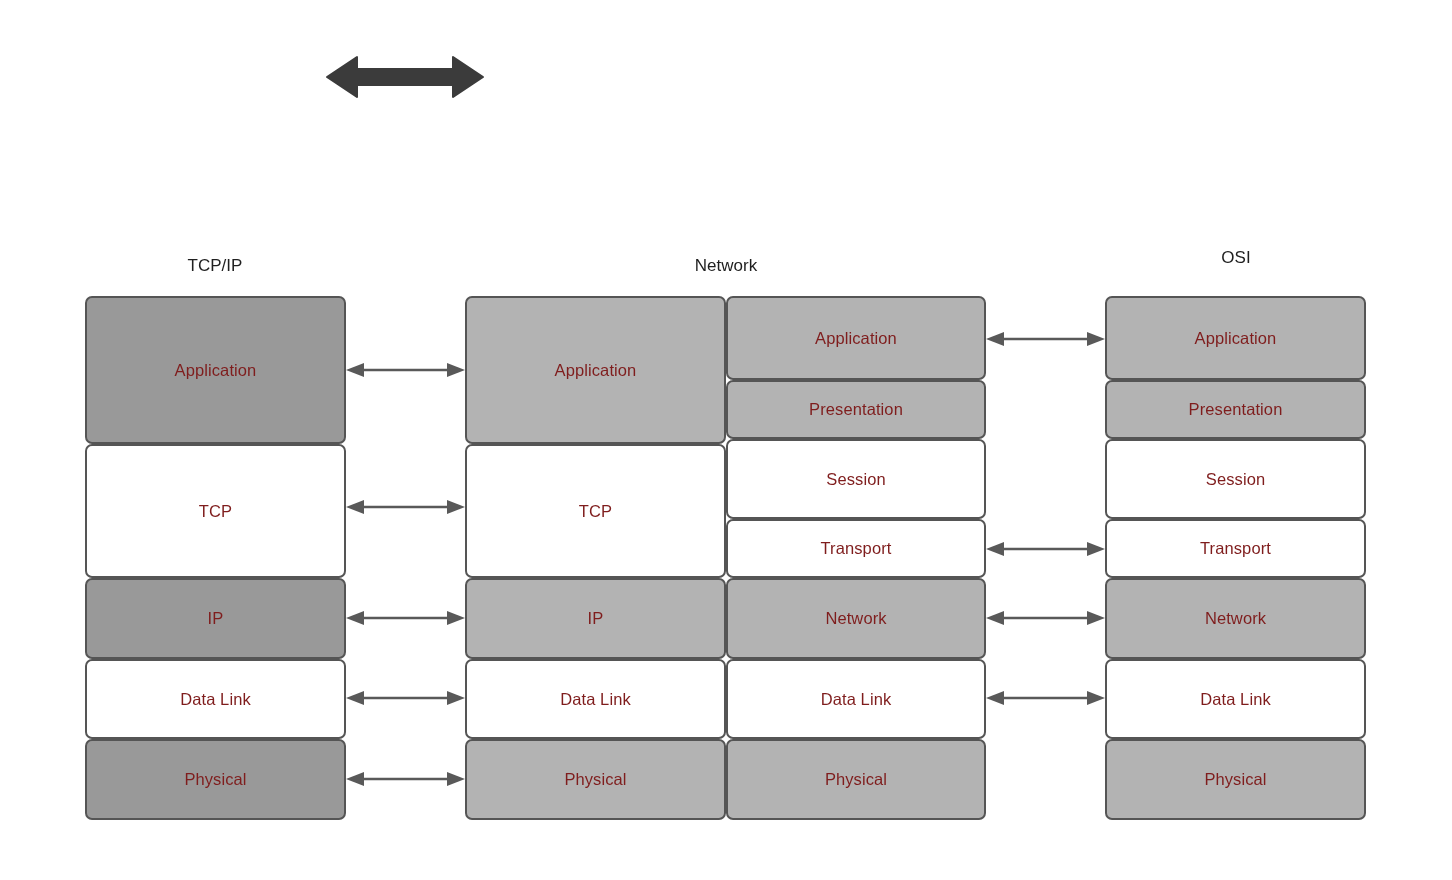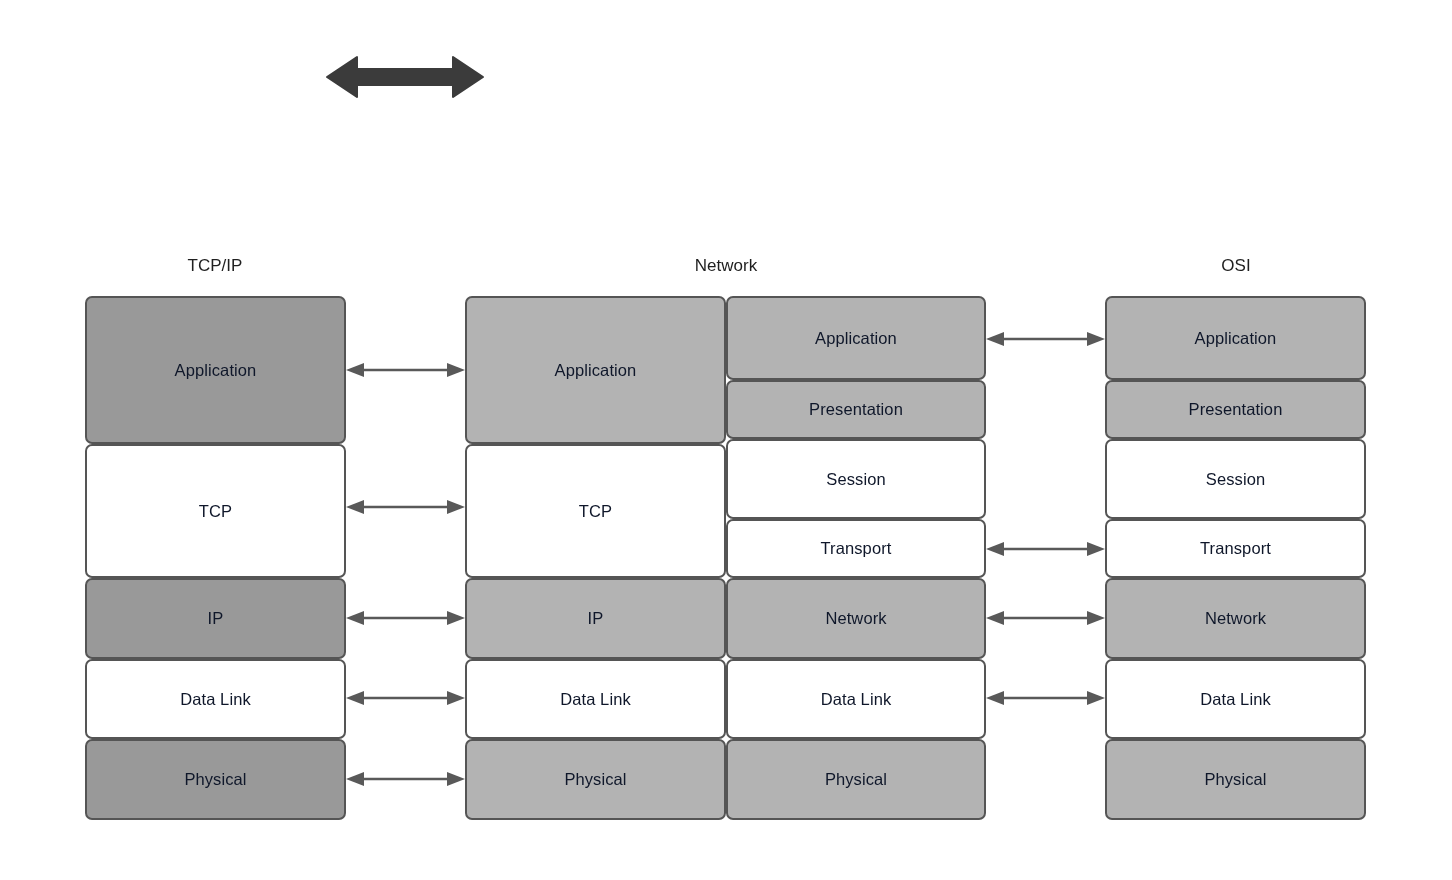--- a/index.html
+++ b/index.html
@@ -46,21 +46,21 @@
   }
   .layer {
     position: absolute;
     box-sizing: border-box;
     border: 2.2px solid #555555;
     border-radius: 7px;
     display: flex;
     align-items: center;
     justify-content: center;
     font-size: 16.5px;
-    color: #0f172a;
+    color: #7f1d1d;
     white-space: nowrap;
     letter-spacing: 0.1px;
   }
   .fill-dark  { background: #999999; }
   .fill-mid   { background: #b3b3b3; }
   .fill-white { background: #ffffff; }
 
   
   .conn {
     position: absolute;
@@ -74,21 +74,21 @@
 <div class="canvas">
 
   <div class="big-arrow">
     <svg width="160" height="48" viewBox="0 0 160 48" xmlns="http://www.w3.org/2000/svg">
       <path d="M 2 24 L 32 4 L 32 16 L 128 16 L 128 4 L 158 24 L 128 44 L 128 32 L 32 32 L 32 44 Z" fill="#3b3b3b" stroke="#3b3b3b" stroke-width="2" stroke-linejoin="round"></path>
     </svg>
   </div>
 
   <div class="col-title" style="left:115px; top:256px; width:200px;">TCP/IP</div>
   <div class="col-title" style="left:626px; top:256px; width:200px;">Network</div>
-  <div class="col-title" style="left:1136px; top:256px; width:200px;">OSI</div>
+  <div class="col-title" style="left:1136px; top:248px; width:200px;">OSI</div>
 
   <div class="stack">
     <div class="layer fill-dark" style="left:85px; top:296px; width:261px; height:148px;">Application</div>
     <div class="layer fill-white" style="left:85px; top:444px; width:261px; height:134px;">TCP</div>
     <div class="layer fill-dark" style="left:85px; top:578px; width:261px; height:81px;">IP</div>
     <div class="layer fill-white" style="left:85px; top:659px; width:261px; height:80px;">Data Link</div>
     <div class="layer fill-dark" style="left:85px; top:739px; width:261px; height:81px;">Physical</div>
   </div>
 
   <div class="stack">

